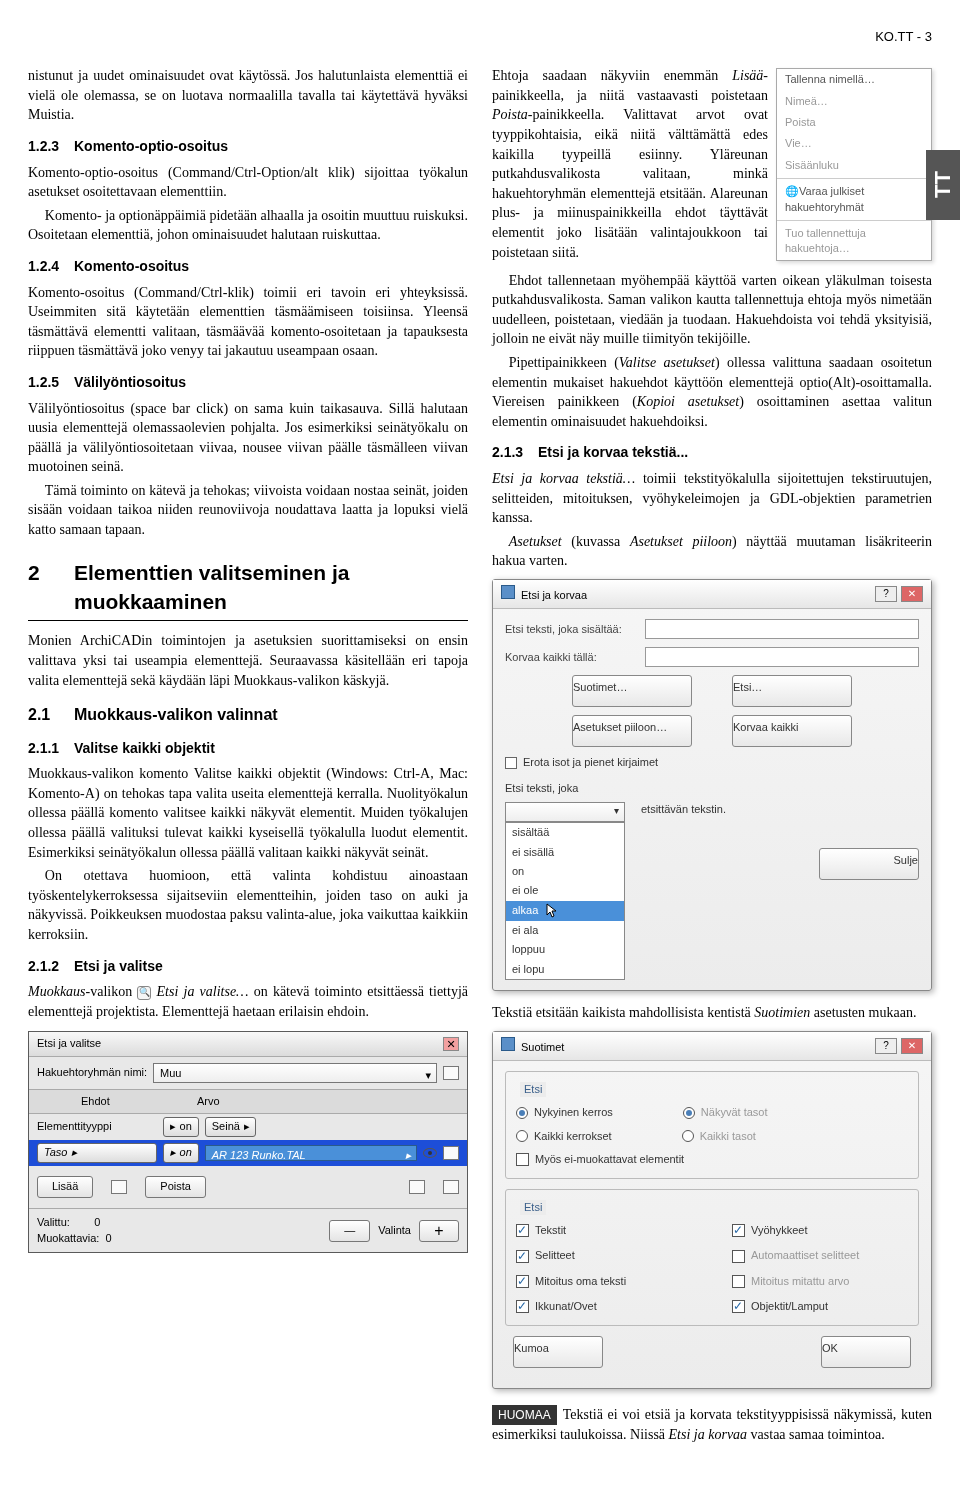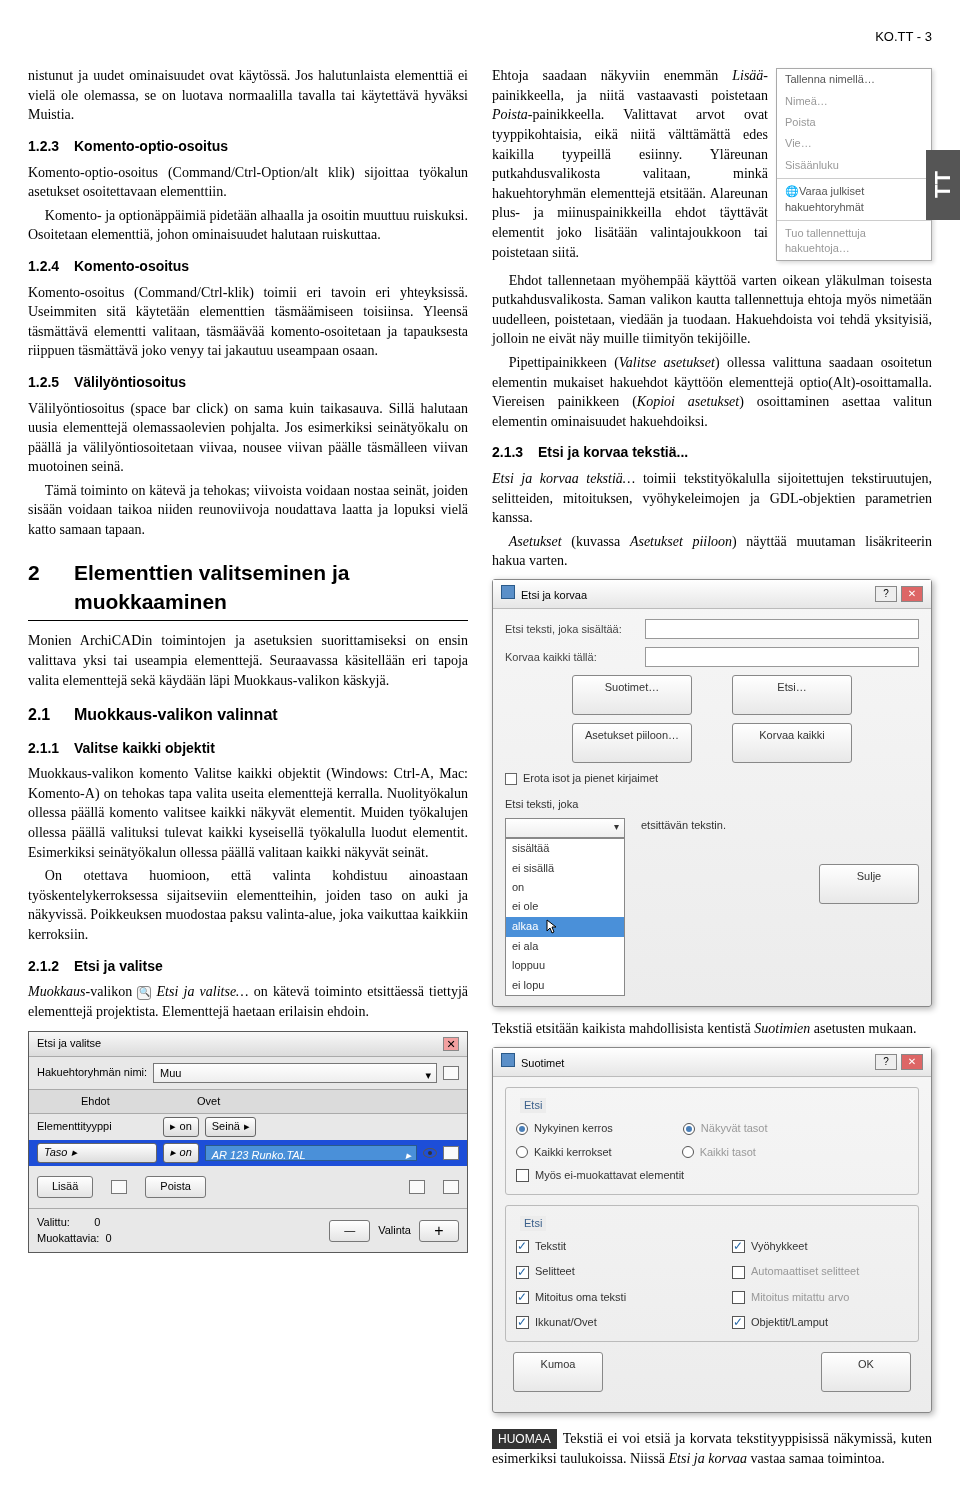--- a/index.html
+++ b/index.html
@@ -111,22 +111,22 @@
   }
   .dialog .titlebar .wbtns { display:flex; gap:4px;}
   .dialog .titlebar .wbtn { width:22px;height:16px;border:1px solid #888;background:#eee;font-size:10px;text-align:center;line-height:14px;}
   .dialog .titlebar .wbtn.red { background:#d66;color:#fff;}
   .dialog .body { padding:10px 12px; color:#333;}
   .dialog .row { display:flex; align-items:center; margin-bottom:8px;}
   .dialog .lbl { flex:0 0 140px; color:#444;}
   .dialog input[type=text] { flex:1; height:20px; border:1px solid #999; background:#fff;}
   .dialog .btnrow { display:flex; gap:40px; justify-content:center; margin:8px 0;}
   .dialog .btn {
-    min-width:120px;height:40px;border:1px solid #888;border-radius:3px;
-    background:linear-gradient(#fff,#e8e8e8); text-align:center; line-height:22px;
+    min-width:120px;height:32px;border:1px solid #888;border-radius:3px;
+    background:linear-gradient(#fff,#e8e8e8); line-height:22px;
   }
   .dialog .checkbox { display:flex; align-items:center; gap:6px;}
   .dialog .checkbox .box { width:12px;height:12px;border:1px solid #666;background:#fff;}
   .dropdown {
     width:120px;height:20px;border:1px solid #888;background:linear-gradient(#fff,#eee);
     position:relative;
   }
   .dropdown::after { content:"▾"; position:absolute; right:5px; top:1px; font-size:10px;}
   .ddlist {
     border:1px solid #888; background:#fff; width:120px; font-size:11px;
@@ -247,21 +247,21 @@
       <span>Etsi ja valitse</span>
       <span class="x">✕</span>
     </div>
     <div class="prow">
       <span>Hakuehtoryhmän nimi:</span>
       <div class="select">Muu</div>
       <span class="iconsmall"></span>
     </div>
     <div class="tbl-head">
       <div>Ehdot</div>
-      <div>Ovet</div>
+      <div>Arvo</div>
     </div>
     <div class="tbl-row">
       <span class="c1">Elementtityyppi</span>
       <span class="pill">▸ <span>on</span></span>
       <span class="pill"><span>Seinä</span> ▸</span>
     </div>
     <div class="tbl-row" style="background:#1d4ed8;font-style:italic;">
       <span class="pill c1"><span>Taso</span> ▸</span>
       <span class="pill">▸ <span>on</span></span>
       <span class="bluecell">AR 123 Runko.TAL</span>

